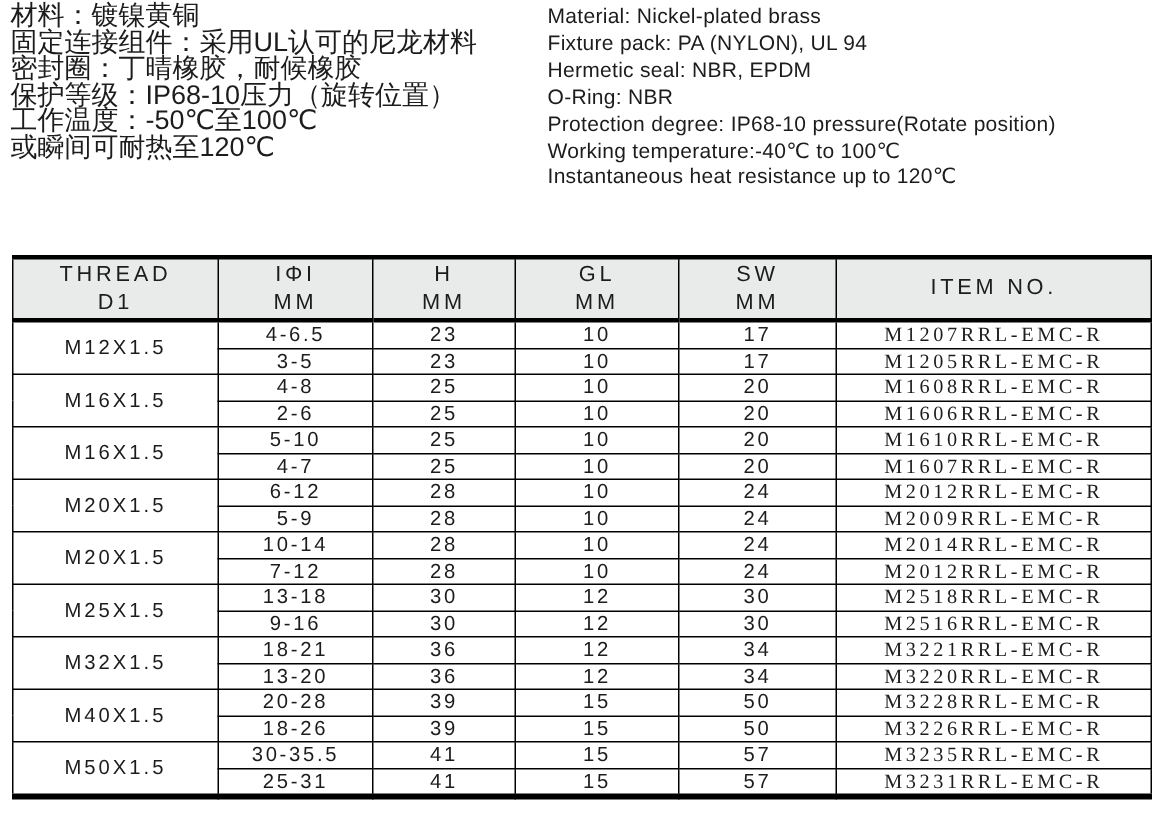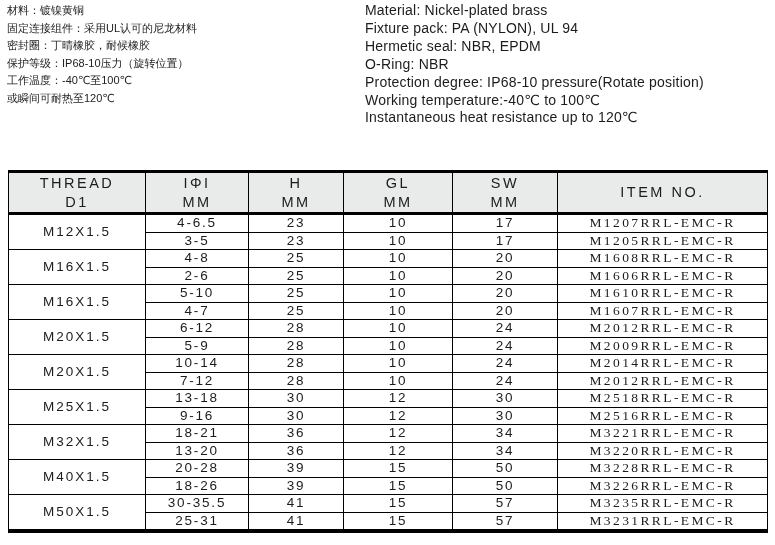--- a/index.html
+++ b/index.html
@@ -6,21 +6,21 @@
   html, body { margin: 0; padding: 0; }
   body {
     width: 775px; height: 545px;
     background: #ffffff;
     color: #1c1c1c;
     font-family: "Liberation Sans", "DejaVu Sans", sans-serif;
     position: relative;
     overflow: hidden;
   }
   .spec-block { position: absolute; top: 2px; white-space: nowrap; }
-  .specs-cn { left: 7px;  font-size: 11px; line-height: 17.6px; }
+  .specs-cn { left: 7px;  font-size: 18px; line-height: 17.6px; }
   .specs-en { left: 365px; font-size: 14px;  line-height: 17.9px; letter-spacing: 0.2px; }
 
   table.spec-table {
     position: absolute;
     top: 170px; left: 8px;
     width: 759px;
     border-collapse: collapse;
     table-layout: fixed;
     border-top: 3px solid #000;
     border-bottom: 4px solid #000;
@@ -58,21 +58,21 @@
   .spec-table td.item   { letter-spacing: 2.4px; font-family: Liberation Serif, serif; }
 </style>
 </head>
 <body>
 
 <div class="spec-block specs-cn">
   <div>材料：镀镍黄铜</div>
   <div>固定连接组件：采用UL认可的尼龙材料</div>
   <div>密封圈：丁晴橡胶，耐候橡胶</div>
   <div>保护等级：IP68-10压力（旋转位置）</div>
-  <div>工作温度：-40℃至100℃</div>
+  <div>工作温度：-50℃至100℃</div>
   <div>或瞬间可耐热至120℃</div>
 </div>
 
 <div class="spec-block specs-en">
   <div>Material: Nickel-plated brass</div>
   <div>Fixture pack: PA (NYLON), UL 94</div>
   <div>Hermetic seal: NBR, EPDM</div>
   <div>O-Ring: NBR</div>
   <div>Protection degree: IP68-10 pressure(Rotate position)</div>
   <div>Working temperature:-40℃ to 100℃</div>

